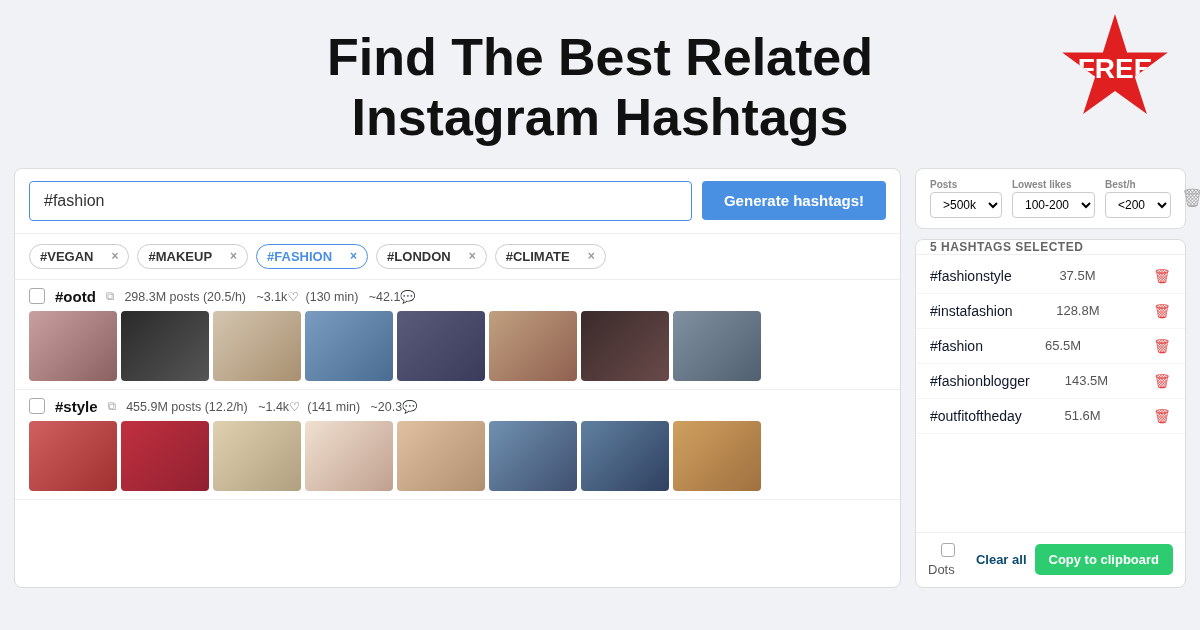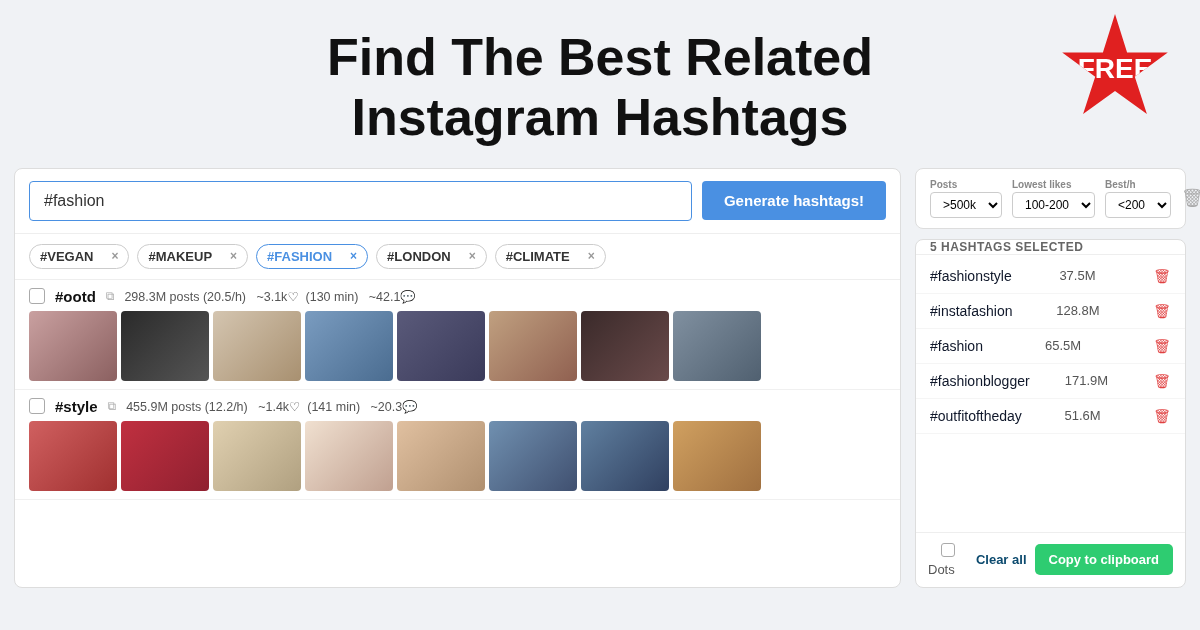--- a/index.html
+++ b/index.html
@@ -431,21 +431,21 @@
           <span class="selected-count">128.8M</span>
           <span class="trash-small">🗑</span>
         </div>
         <div class="selected-item">
           <span class="selected-tag">#fashion</span>
           <span class="selected-count">65.5M</span>
           <span class="trash-small">🗑</span>
         </div>
         <div class="selected-item">
           <span class="selected-tag">#fashionblogger</span>
-          <span class="selected-count">171.9M</span>
+          <span class="selected-count">143.5M</span>
           <span class="trash-small">🗑</span>
         </div>
         <div class="selected-item">
           <span class="selected-tag">#outfitoftheday</span>
           <span class="selected-count">51.6M</span>
           <span class="trash-small">🗑</span>
         </div>
 
       </div>
       <div class="selected-footer">

